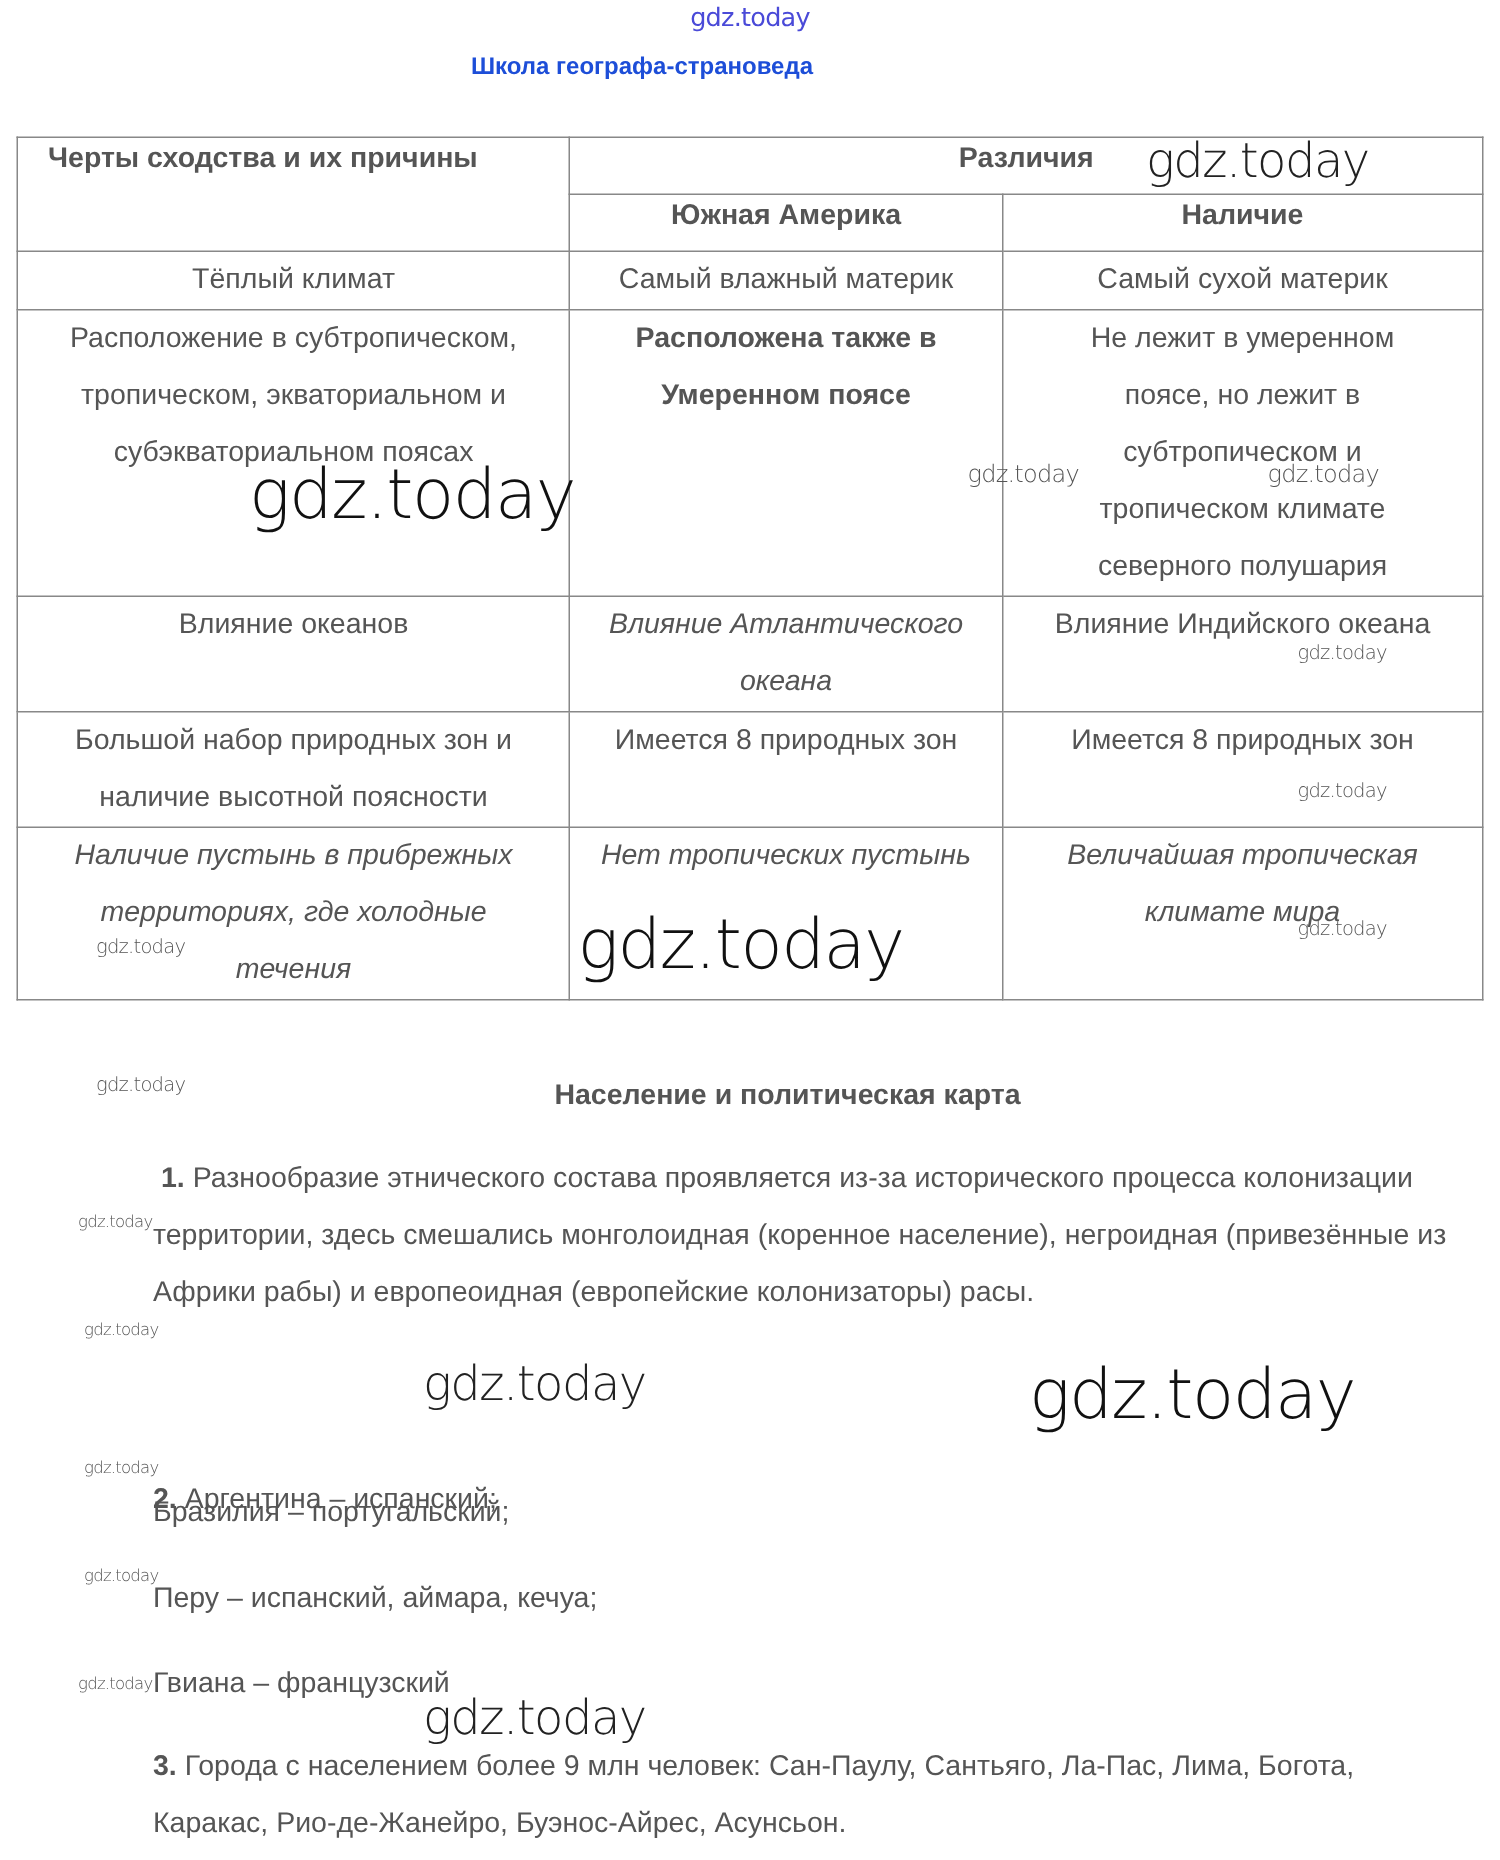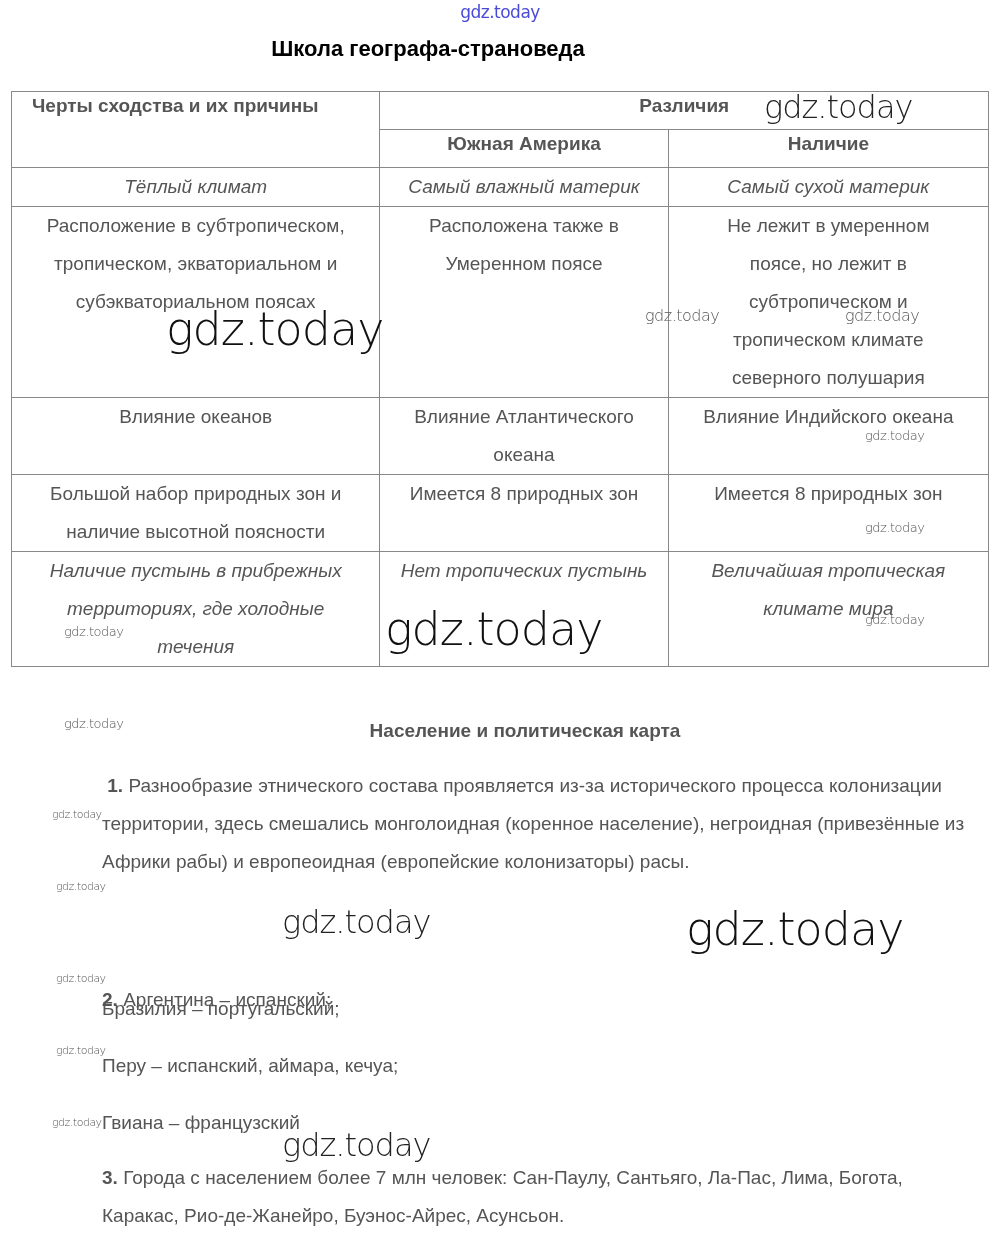--- a/index.html
+++ b/index.html
@@ -1,18 +1,18 @@
 <!DOCTYPE html>
 <html><head>
 <meta charset="utf-8">
 <style>
   html,body{margin:0;padding:0;background:#fff;}
   body{width:1000px;height:1240px;position:relative;overflow:hidden;font-family:"Liberation Sans",sans-serif;color:#555;}
   .top-wm{position:absolute;left:0;width:1000px;top:2px;text-align:center;font-size:17px;color:#4a4ad8;font-family:"DejaVu Sans",sans-serif;letter-spacing:-0.5px;}
-  .title{position:absolute;left:0;width:856px;top:36px;text-align:center;font-size:22px;font-weight:bold;color:#000000;}
+  .title{position:absolute;left:0;width:856px;top:36px;text-align:center;font-size:16px;font-weight:bold;color:#1d4ed8;}
   table.grid{position:absolute;left:11px;top:91px;width:978px;border-collapse:collapse;table-layout:fixed;}
   table.grid td{border:1px solid #888;text-align:center;vertical-align:top;font-size:19px;line-height:38px;padding:0 4px;color:#555;}
   table.grid td.h{font-weight:bold;line-height:28px;padding-top:0;}
   .c1{width:368px;} .c2{width:288px;} .c3{width:320px;}
   .sec-title{position:absolute;left:0;width:1050px;top:720px;text-align:center;font-size:19px;font-weight:bold;color:#555;}
   .p{position:absolute;left:102px;font-size:19px;line-height:38px;color:#555;width:880px;}
   .p b{color:#555;}
   .wm{position:absolute;font-family:"DejaVu Sans",sans-serif;color:#222;letter-spacing:-1px;white-space:nowrap;font-weight:300;}
   .wm.s{font-size:13px;color:#555;letter-spacing:-0.5px;}
   .wm.xs{font-size:11px;color:#555;letter-spacing:-0.5px;}
@@ -33,33 +33,33 @@
     </colgroup>
   <tbody>
       <tr style="height:38px;">
     <td class="h" rowspan="2" style="text-align:left;padding-left:20px;margin-top:13px;">Черты сходства и их причины</td>
     <td class="h" colspan="2">Различия</td>
   </tr>
   <tr style="height:38px;">
     <td class="h">Южная Америка</td>
     <td class="h">Наличие</td>
   </tr>
-  <tr style="height:38px;font-style:italic;">
+  <tr style="height:38px;">
     <td>Тёплый климат</td>
     <td>Самый влажный материк</td>
     <td>Самый сухой материк</td>
   </tr>
   <tr style="height:188px;">
     <td>Расположение в субтропическом, тропическом, экваториальном и субэкваториальном поясах</td>
-    <td style="padding:0 30px;">Расположена также в Умеренном поясе</td>
+    <td style="padding:0 30px;font-weight:bold;">Расположена также в Умеренном поясе</td>
     <td style="padding:0 36px;">Не лежит в умеренном поясе, но лежит в субтропическом и тропическом климате северного полушария</td>
   </tr>
   <tr style="height:76px;">
     <td>Влияние океанов</td>
-    <td style="padding:0 14px;">Влияние Атлантического океана</td>
+    <td style="padding:0 14px;font-style:italic;">Влияние Атлантического океана</td>
     <td>Влияние Индийского океана</td>
   </tr>
   <tr style="height:76px;">
     <td>Большой набор природных зон и наличие высотной поясности</td>
     <td>Имеется 8 природных зон</td>
     <td>Имеется 8 природных зон</td>
   </tr>
   <tr style="height:114px;font-style:italic;">
     <td style="padding:0 14px;">Наличие пустынь в прибрежных территориях, где холодные течения</td>
     <td>Нет тропических пустынь</td>
@@ -83,21 +83,21 @@
   <span>Бразилия – португальский;</span>
 </div>
 <div class="p" style="top:1047px;">
   <span>Перу – испанский, аймара, кечуа;</span>
 </div>
 <div class="p" style="top:1104px;">
   <span>Гвиана – французский</span>
 </div>
 <div class="p" style="top:1159px;">
   <b>3.</b>
-  <span>Города с населением более 7 млн человек: Сан-Паулу, Сантьяго, Ла-Пас, Лима, Богота, Каракас, Рио-де-Жанейро, Буэнос-Айрес, Асунсьон.</span>
+  <span>Города с населением более 9 млн человек: Сан-Паулу, Сантьяго, Ла-Пас, Лима, Богота, Каракас, Рио-де-Жанейро, Буэнос-Айрес, Асунсьон.</span>
 </div>
 
 <div class="wm m" style="left:764px;top:88px;">gdz.today</div>
 <div class="wm l" style="left:166px;top:302px;">gdz.today</div>
 <div class="wm s" style="left:645px;top:306px;font-size:16px;">gdz.today</div>
 <div class="wm s" style="left:845px;top:306px;font-size:16px;">gdz.today</div>
 <div class="wm s" style="left:865px;top:428px;">gdz.today</div>
 <div class="wm s" style="left:865px;top:520px;">gdz.today</div>
 <div class="wm s" style="left:865px;top:612px;">gdz.today</div>
 <div class="wm s" style="left:64px;top:624px;">gdz.today</div>

